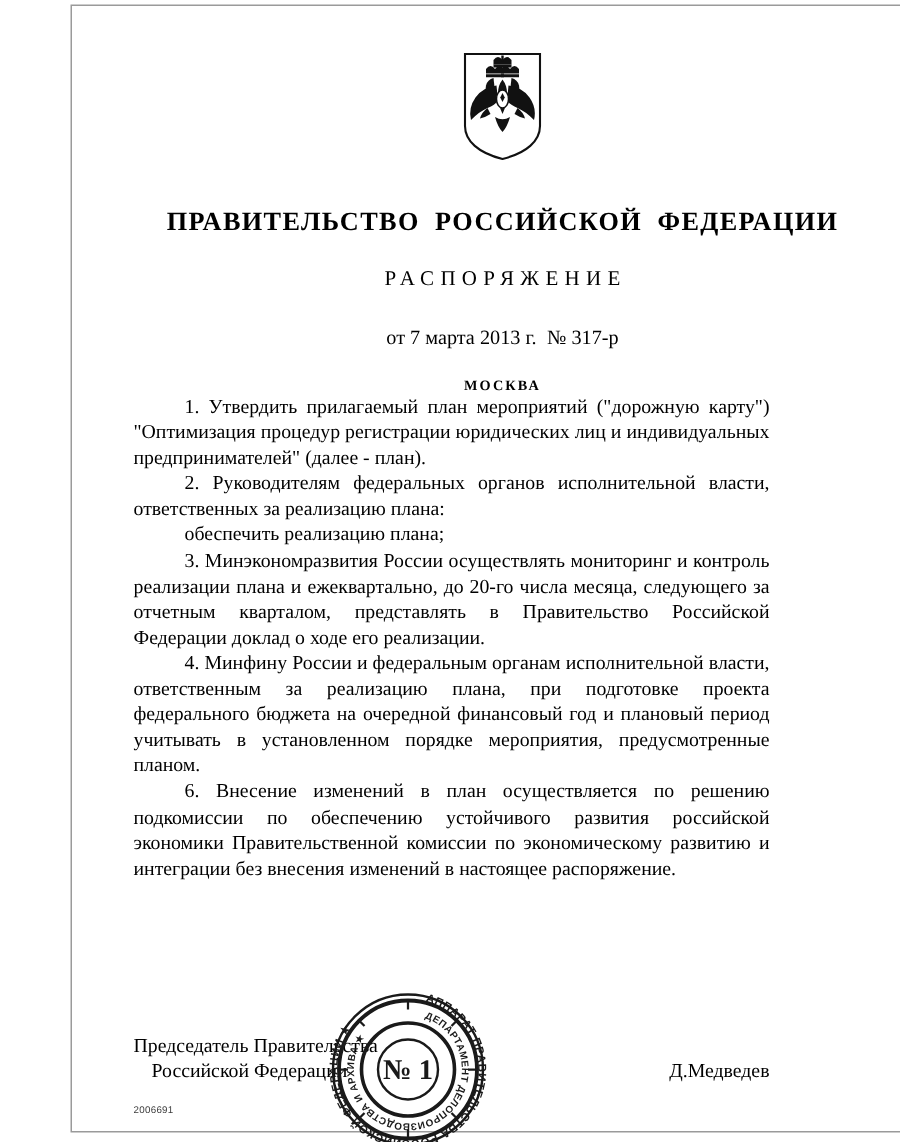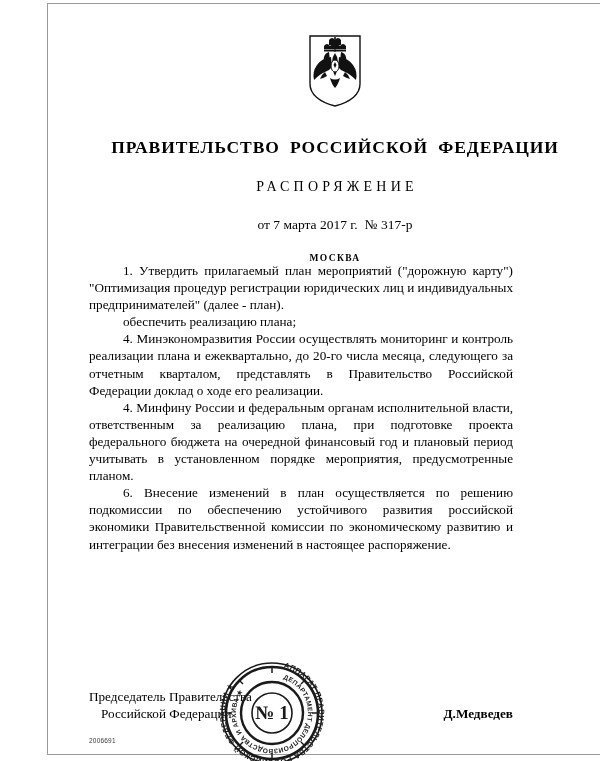--- a/index.html
+++ b/index.html
@@ -112,21 +112,20 @@
     justify-content: space-between;
     align-items: flex-start;
   }
   .sign-title {
     width: 250px;
   }
   .sign-title .l2 { display: block; padding-left: 12px; }
   .sign-name {
     white-space: nowrap;
     padding-top: 17px;
-    font-weight: bold;
   }
 
   .doc-number {
     position: absolute;
     left: 41px;
     top: 733px;
     font-size: 6.5px;
     font-family: "Liberation Sans", sans-serif;
     color: #3a3a3a;
     letter-spacing: 0.2px;
@@ -175,29 +174,30 @@
       </g>
       <ellipse cx="28" cy="32" rx="4" ry="6" fill="#ffffff" stroke="#111111" stroke-width="1"></ellipse>
       <path d="M28 28 l1.5 3 l-1.5 3 l-1.5 -3 z" fill="#111111"></path>
     </svg>
   </div>
 
   <div class="doc-head">
     <div class="org-title">ПРАВИТЕЛЬСТВО  РОССИЙСКОЙ  ФЕДЕРАЦИИ</div>
     <div class="doc-type">РАСПОРЯЖЕНИЕ</div>
     <div class="doc-date">
-      <span>от 7 марта 2017 г.</span><span class="num-sep"></span><span>№ 317-р</span>
+      <span>от 7 марта 2013 г.</span><span class="num-sep"></span><span>№ 317-р</span>
     </div>
     <div class="doc-city">МОСКВА</div>
   </div>
 
   <div class="doc-body">
     <p>1. Утвердить прилагаемый план мероприятий ("дорожную карту") "Оптимизация процедур регистрации юридических лиц и индивидуальных предпринимателей" (далее - план).</p>
+    <p>2. Руководителям федеральных органов исполнительной власти, ответственных за реализацию плана:</p>
     <p class="sub">обеспечить реализацию плана;</p>
-    <p>4. Минэкономразвития России осуществлять мониторинг и контроль реализации плана и ежеквартально, до 20-го числа месяца, следующего за отчетным кварталом, представлять в Правительство Российской Федерации доклад о ходе его реализации.</p>
+    <p>3. Минэкономразвития России осуществлять мониторинг и контроль реализации плана и ежеквартально, до 20-го числа месяца, следующего за отчетным кварталом, представлять в Правительство Российской Федерации доклад о ходе его реализации.</p>
     <p>4. Минфину России и федеральным органам исполнительной власти, ответственным за реализацию плана, при подготовке проекта федерального бюджета на очередной финансовый год и плановый период учитывать в установленном порядке мероприятия, предусмотренные планом.</p>
     <p>6. Внесение изменений в план осуществляется по решению подкомиссии по обеспечению устойчивого развития российской экономики Правительственной комиссии по экономическому развитию и интеграции без внесения изменений в настоящее распоряжение.</p>
   </div>
 
   <div class="sign-block">
     <div class="sign-row">
       <div class="sign-title">
         <span>Председатель Правительства</span>
         <span class="l2">Российской Федерации</span>
       </div>

